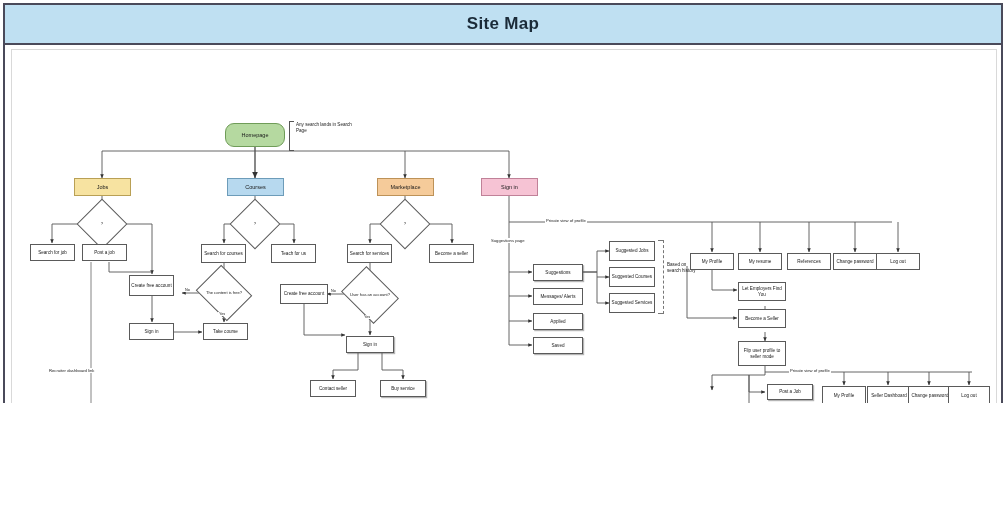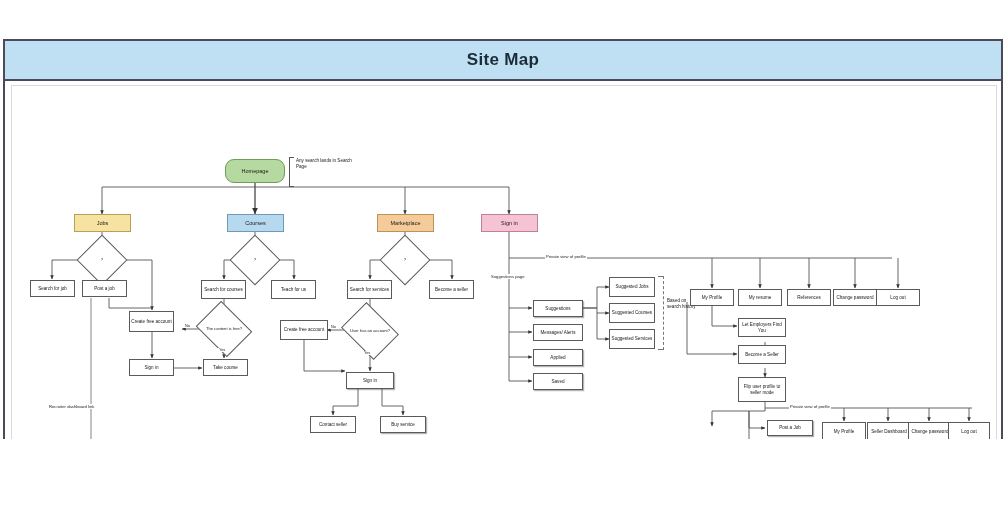--- a/index.html
+++ b/index.html
@@ -1,17 +1,17 @@
 <!DOCTYPE html>
 <html><head>
 <meta charset="utf-8">
 <style>
   html,body{margin:0;padding:0;background:#ffffff;}
   body{font-family:"Liberation Sans","DejaVu Sans",sans-serif;}
-  #page{position:relative;width:1008px;height:403px;background:#ffffff;overflow:hidden;margin-top:36px;}
+  #page{position:relative;width:1008px;height:403px;background:#ffffff;overflow:hidden;}
 
   #frame{position:absolute;left:3px;top:3px;width:1000px;height:497px;
          border:2px solid #4a4a5a;box-sizing:border-box;background:#ffffff;}
 
   #header{position:absolute;left:0;top:0;width:100%;height:40px;
           background:#bfe0f2;border-bottom:2px solid #4a4a5a;box-sizing:border-box;
           display:flex;align-items:center;justify-content:center;}
   #header .title{font-size:17px;font-weight:bold;color:#1b2b38;letter-spacing:.3px;}
 
   #canvas{position:absolute;left:6px;top:44px;width:986px;height:447px;

